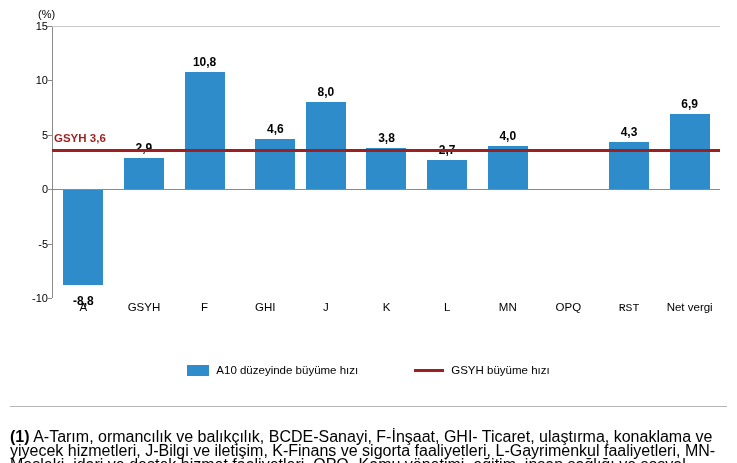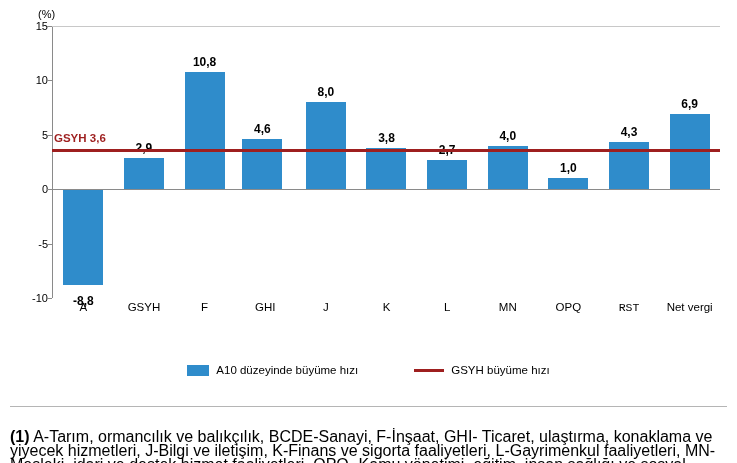--- a/index.html
+++ b/index.html
@@ -210,43 +210,39 @@
           <div class="bar-value" style="top: 268px;">-8,8</div>
         </div>
         <div class="bar-slot" style="left: 60.6364px; width: 60.6364px;">
           <div class="bar" style="top: 131.648px; height: 31.552px; background: rgb(47, 140, 203);"></div>
           <div class="bar-value" style="top: 114.648px;">2,9</div>
         </div>
         <div class="bar-slot" style="left: 121.273px; width: 60.6364px;">
           <div class="bar" style="top: 45.696px; height: 117.504px; background: rgb(47, 140, 203);"></div>
           <div class="bar-value" style="top: 28.696px;">10,8</div>
         </div>
-        <div class="bar-slot" style="left: 179px; width: 60.6364px;">
+        <div class="bar-slot" style="left: 192px; width: 60.6364px;">
           <div class="bar" style="top: 113.152px; height: 50.048px; background: rgb(47, 140, 203);"></div>
           <div class="bar-value" style="top: 96.152px;">4,6</div>
         </div>
         <div class="bar-slot" style="left: 242.545px; width: 60.6364px;">
           <div class="bar" style="top: 76.16px; height: 87.04px; background: rgb(47, 140, 203);"></div>
           <div class="bar-value" style="top: 59.16px;">8,0</div>
         </div>
         <div class="bar-slot" style="left: 303.182px; width: 60.6364px;">
           <div class="bar" style="top: 121.856px; height: 41.344px; background: rgb(47, 140, 203);"></div>
           <div class="bar-value" style="top: 104.856px;">3,8</div>
         </div>
         <div class="bar-slot" style="left: 363.818px; width: 60.6364px;">
           <div class="bar" style="top: 133.824px; height: 29.376px; background: rgb(47, 140, 203);"></div>
           <div class="bar-value" style="top: 116.824px;">2,7</div>
         </div>
         <div class="bar-slot" style="left: 424.455px; width: 60.6364px;">
           <div class="bar" style="top: 119.68px; height: 43.52px; background: rgb(47, 140, 203);"></div>
           <div class="bar-value" style="top: 102.68px;">4,0</div>
-        </div>
-        <div class="bar-slot" style="left: 485.091px; width: 60.6364px;">
-          <div class="bar" style="top: 152.32px; height: 10.88px; background: rgb(47, 140, 203);"></div>
-          <div class="bar-value" style="top: 135.32px;">1,0</div>
         </div>
         <div class="bar-slot" style="left: 545.727px; width: 60.6364px;">
           <div class="bar" style="top: 116.416px; height: 46.784px; background: rgb(47, 140, 203);"></div>
           <div class="bar-value" style="top: 99.416px;">4,3</div>
         </div>
         <div class="bar-slot" style="left: 606.364px; width: 60.6364px;">
           <div class="bar" style="top: 88.128px; height: 75.072px; background: rgb(47, 140, 203);"></div>
           <div class="bar-value" style="top: 71.128px;">6,9</div>
         </div>
       </div>

